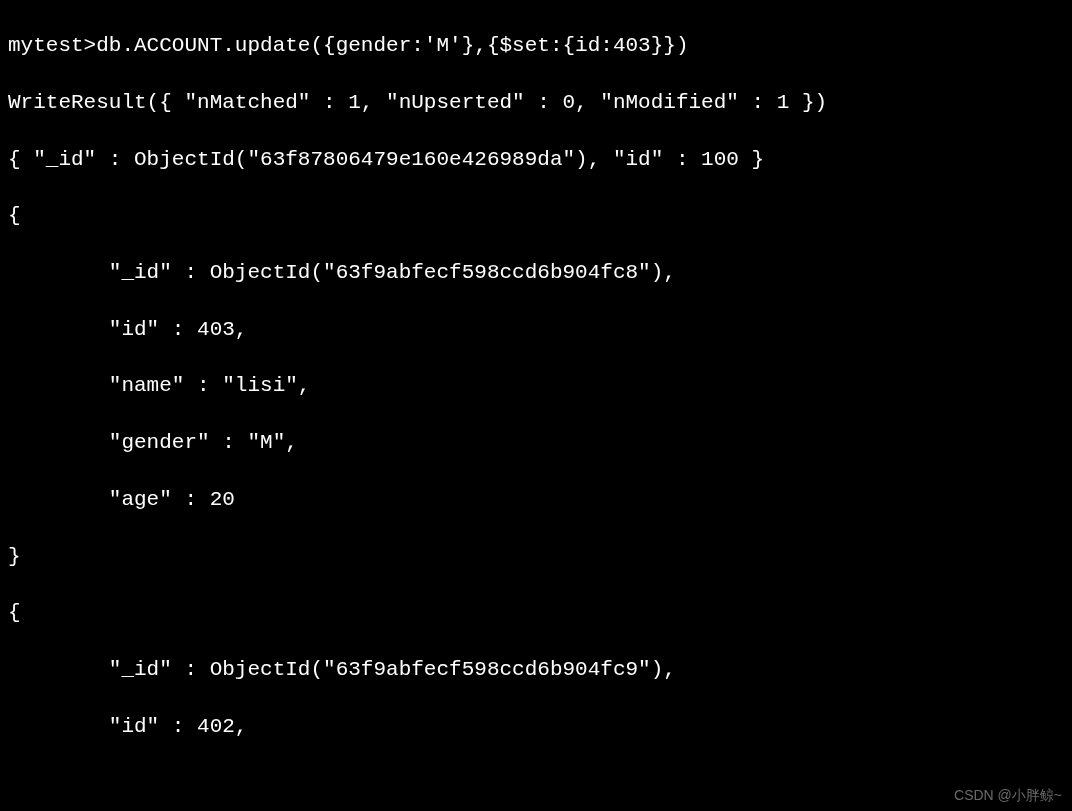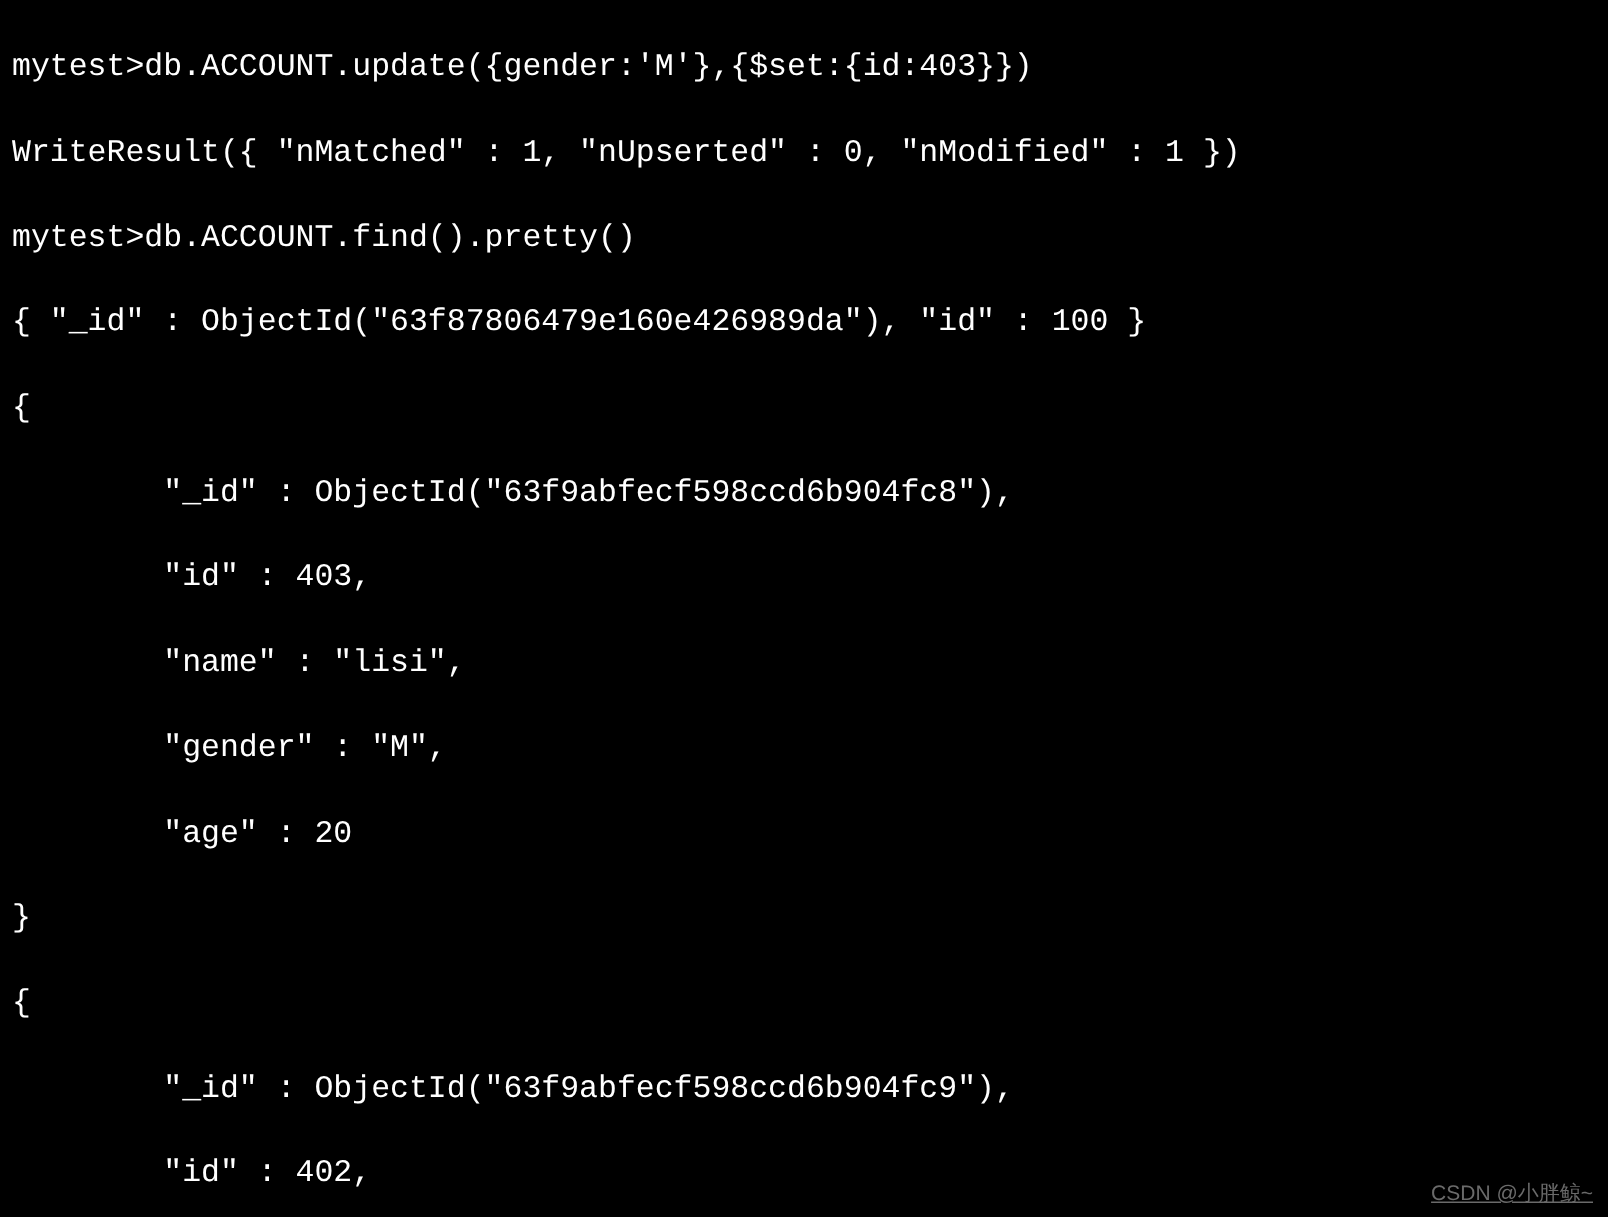--- a/index.html
+++ b/index.html
@@ -22,30 +22,28 @@
     .terminal {
       white-space: pre;
     }
     .watermark {
       position: absolute;
       bottom: 6px;
       right: 10px;
       color: #6a6a6a;
       font-size: 14px;
       font-family: Arial, sans-serif;
-      text-decoration: underline;
     }
   </style>
 </head>
 <body>
 
 <div class="terminal">
 <div>mytest&gt;db.ACCOUNT.update({gender:'M'},{$set:{id:403}})</div>
 <div>WriteResult({ "nMatched" : 1, "nUpserted" : 0, "nModified" : 1 })</div>
-<div>mytest&gt;db.ACCOUNT.find().pretty()</div>
 <div>{ "_id" : ObjectId("63f87806479e160e426989da"), "id" : 100 }</div>
 <div>{</div>
 <div>        "_id" : ObjectId("63f9abfecf598ccd6b904fc8"),</div>
 <div>        "id" : 403,</div>
 <div>        "name" : "lisi",</div>
 <div>        "gender" : "M",</div>
 <div>        "age" : 20</div>
 <div>}</div>
 <div>{</div>
 <div>        "_id" : ObjectId("63f9abfecf598ccd6b904fc9"),</div>

